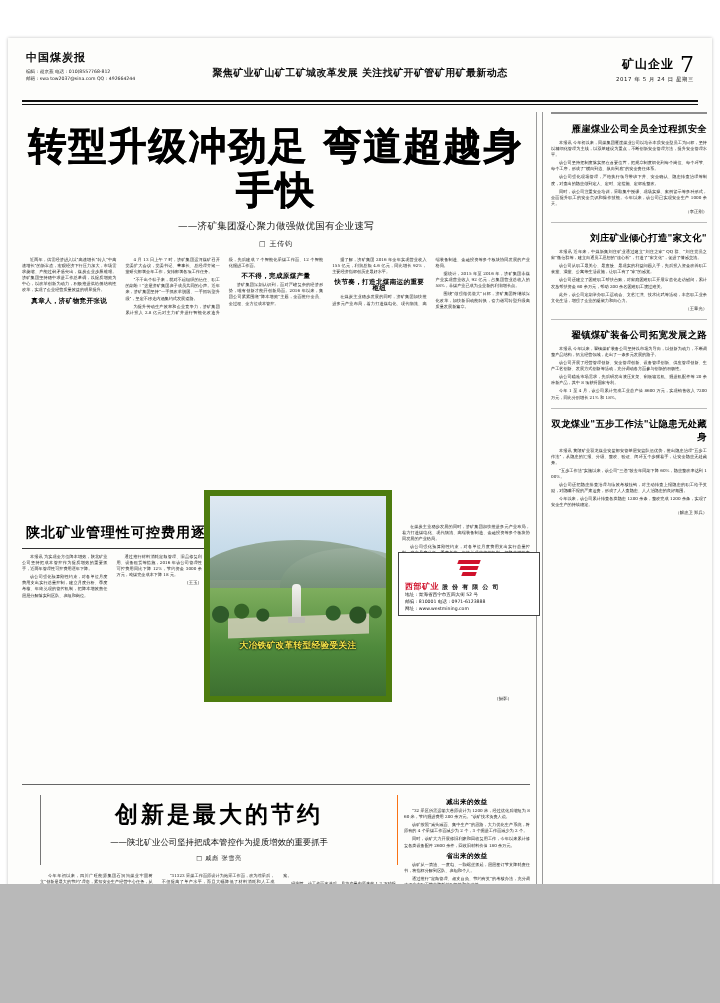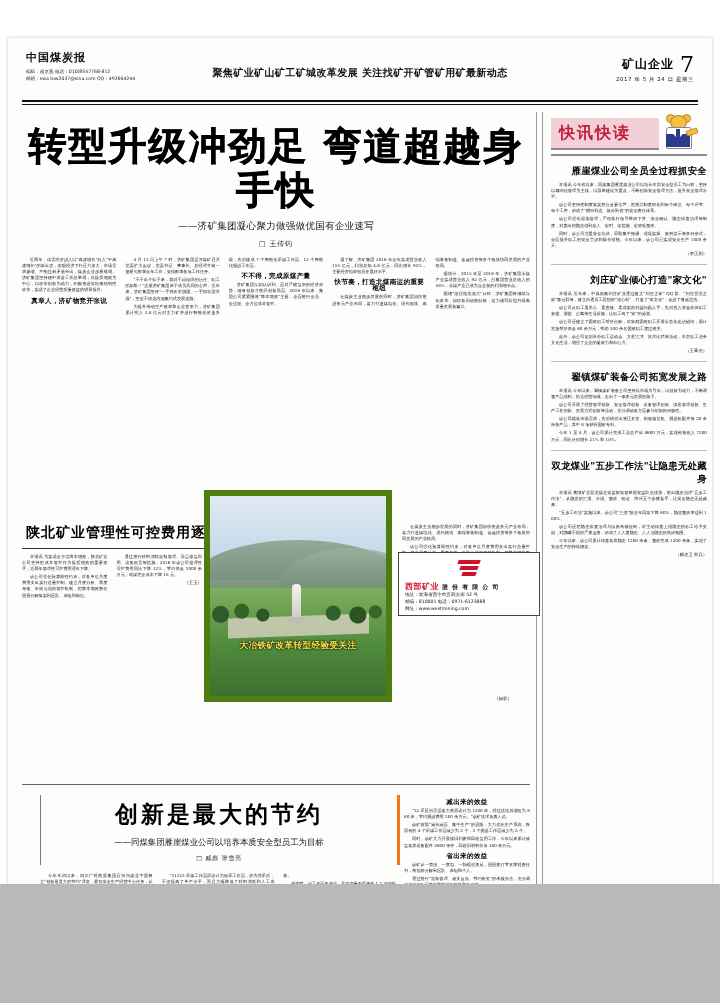--- a/index.html
+++ b/index.html
@@ -252,21 +252,21 @@
   
   .art3 {
     position: absolute; left: 0; top: 672px;
     width: 508px; height: 278px;
     border-top: 1px solid #666;
     padding-top: 6px;
   }
   .art3-frame {
     position: absolute; left: 18px; top: 10px;
     width: 356px; height: 70px;
-    border-left: 1px solid #777; border-right: 3px solid #f97316;
+    border-left: 1px solid #777; border-right: 1px solid #f97316;
   }
   .art3-title {
     text-align: center;
     font-family: "DejaVu Serif", "Liberation Serif", serif;
     font-size: 23px; font-weight: bold; color: #000;
     letter-spacing: 3px; padding-top: 4px;
   }
   .art3-sub {
     text-align: center;
     font-family: "DejaVu Serif", "Liberation Serif", serif;
@@ -418,21 +418,21 @@
           <span>西部矿业</span><em>股 份 有 限 公 司</em>
         </div>
         <div class="line l1">地址：青海省西宁市五四大街 52 号</div>
         <div class="line l2">邮编：810001    电话：0971-6123888</div>
         <div class="line l3">网址：www.westmining.com</div>
       </div>
 
       <div class="art3">
         <div class="art3-frame">
           <div class="art3-title">创新是最大的节约</div>
-          <div class="art3-sub">——同煤集团雁崖煤业公司以培养本质安全型员工为目标</div>
+          <div class="art3-sub">——陕北矿业公司坚持把成本管控作为提质增效的重要抓手</div>
           <div class="art3-by">□ 戚彪 张雪亮</div>
         </div>
 
         <div class="cols c3" style="position:absolute; left:18px; top:88px; width:356px; height:178px;">
           <p>今年年初以来，四川广旺能源集团石洞沟煤业牢固树立"创新是最大的节约"理念，紧扣安全生产经营中心任务，从小处着眼、从细处着手，深入开展节支降耗工作。</p>
           <div class="sub-title">改出来的效益</div>
           <p>"31323 采煤工作面原设计为炮采工作面，改为综采后，不但提高了单产水平，而且大幅降低了材料消耗和人工成本。"该矿生产技术部负责人介绍。</p>
           <p>为此，该矿组织技术人员反复论证，对 31323 采煤工作面的设计方案进行了 15 次修改完善，最终确定了最优开采方案。</p>
           <p>经测算，该工作面改造后，月均产量由原来的 1.2 万吨提高到 1.8 万吨，吨煤材料费用下降 23 元。</p>
           <p>此举措使 31323 采煤工作面的回采率由原来的 78% 提高到 92%，多回收煤炭资源 3 万余吨。</p>
@@ -457,33 +457,20 @@
       <div class="hills2"></div>
       <div class="lawn"></div>
       <div class="path"></div>
       <div class="trees"></div>
       <div class="statue"></div>
       <div class="photo-caption">大冶铁矿改革转型经验受关注</div>
     </div>
     <div class="photo-credit">（摄影）</div>
 
     <div class="right-zone">
-      <div class="kx-banner">
-        <div class="plate"></div>
-        <div class="txt">快讯快读</div>
-        <div class="mascot">
-          <div class="ear l"></div>
-          <div class="ear r"></div>
-          <div class="head"></div>
-          <div class="body"></div>
-          <div class="vest"></div>
-          <div class="tie"></div>
-          <div class="arm"></div>
-        </div>
-      </div>
       <div class="kx-rule"></div>
 
       <div>
         <div class="side-title">雁崖煤业公司全员全过程抓安全</div>
         <div class="side-body">
           <p>本报讯 今年初以来，同煤集团雁崖煤业公司以培养本质安全型员工为目标，坚持以精细化管理为主线，以双基建设为重点，不断创新安全管理方法，提升安全管理水平。</p>
           <p>该公司坚持把制度落实摆在首要位置，把规章制度细化到每个岗位、每个环节、每个工序，形成了"横向到边、纵向到底"的安全责任体系。</p>
           <p>该公司强化现场管理，严格执行领导带班下井、安全确认、隐患排查治理等制度，对查出的隐患做到定人、定时、定措施、定标准整改。</p>
           <p>同时，该公司注重安全培训，采取集中授课、现场实操、案例警示等多种形式，全面提升职工的安全意识和操作技能。今年以来，该公司已实现安全生产 1000 余天。</p>
           <div class="sign">（李正刚）</div>

